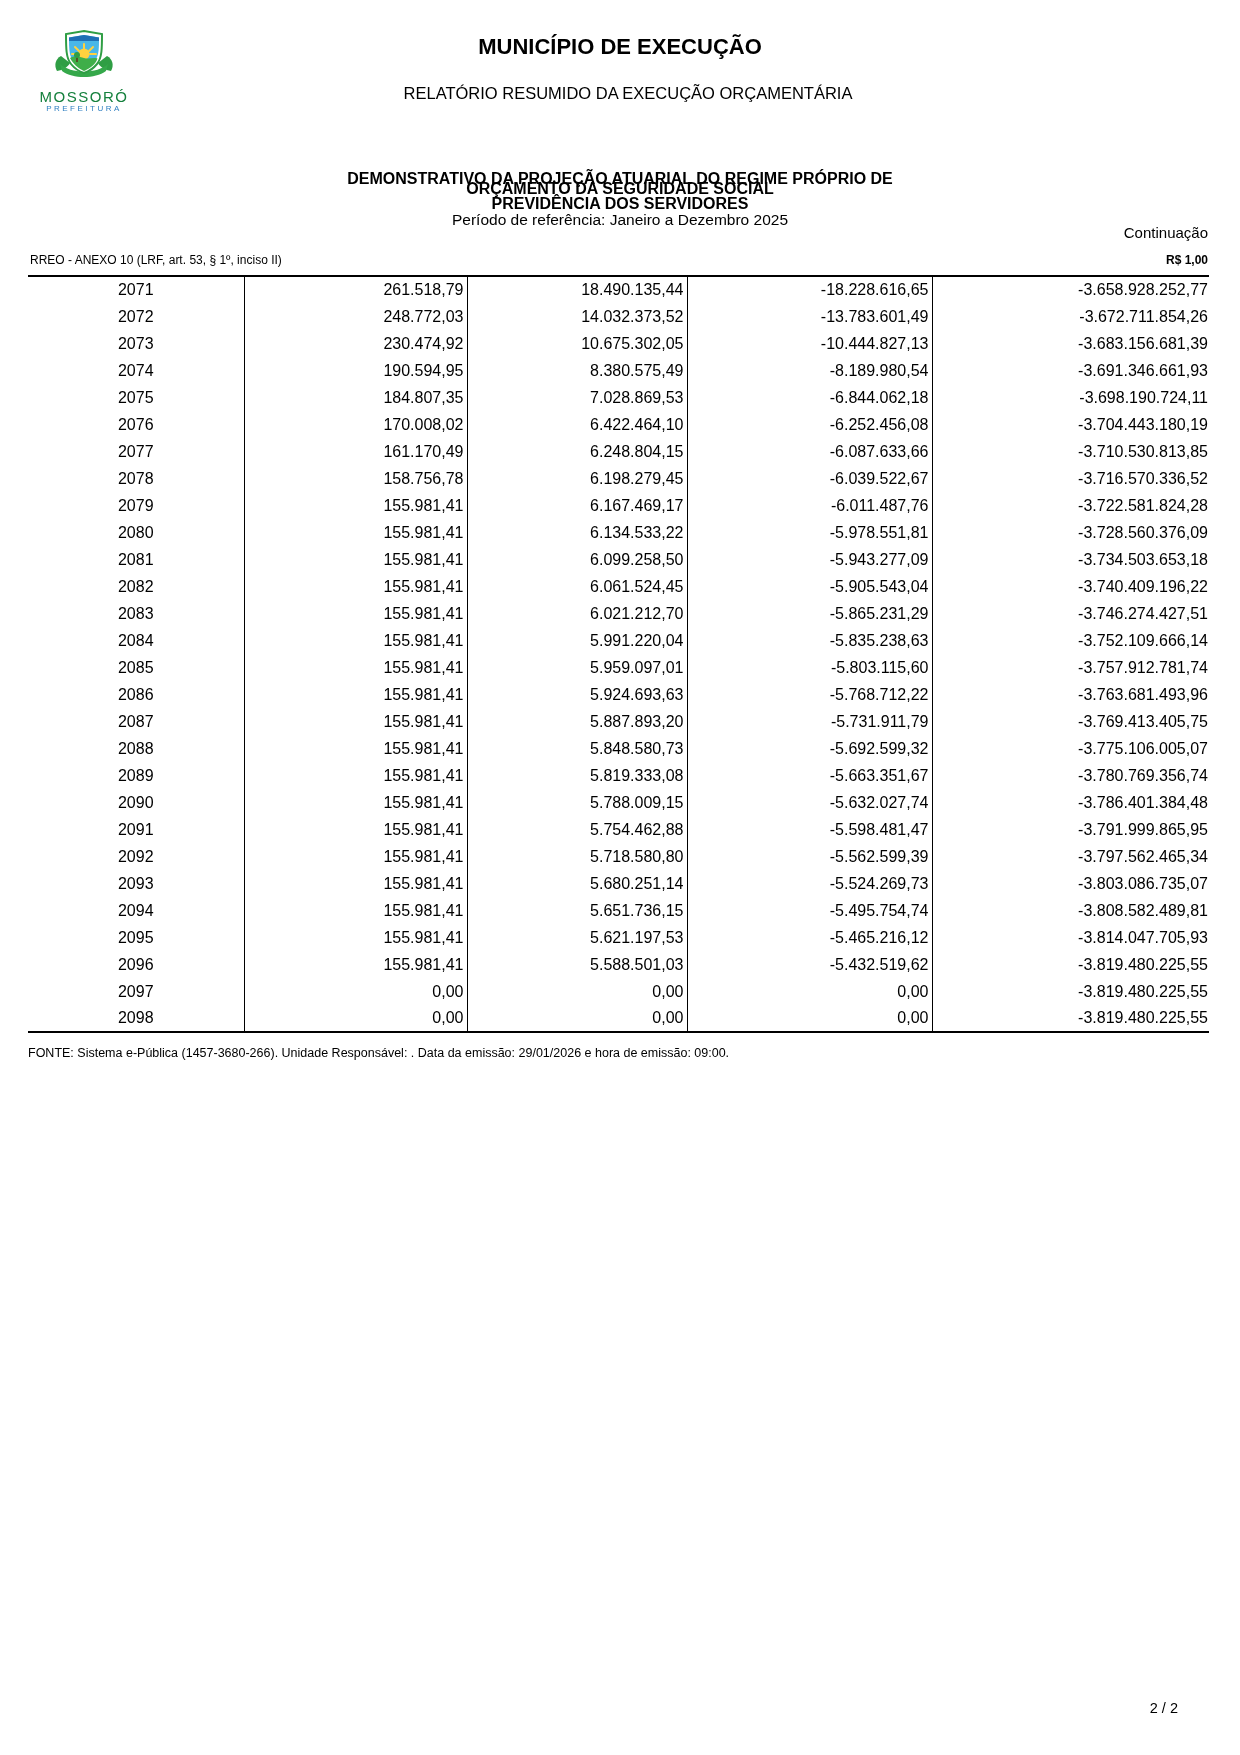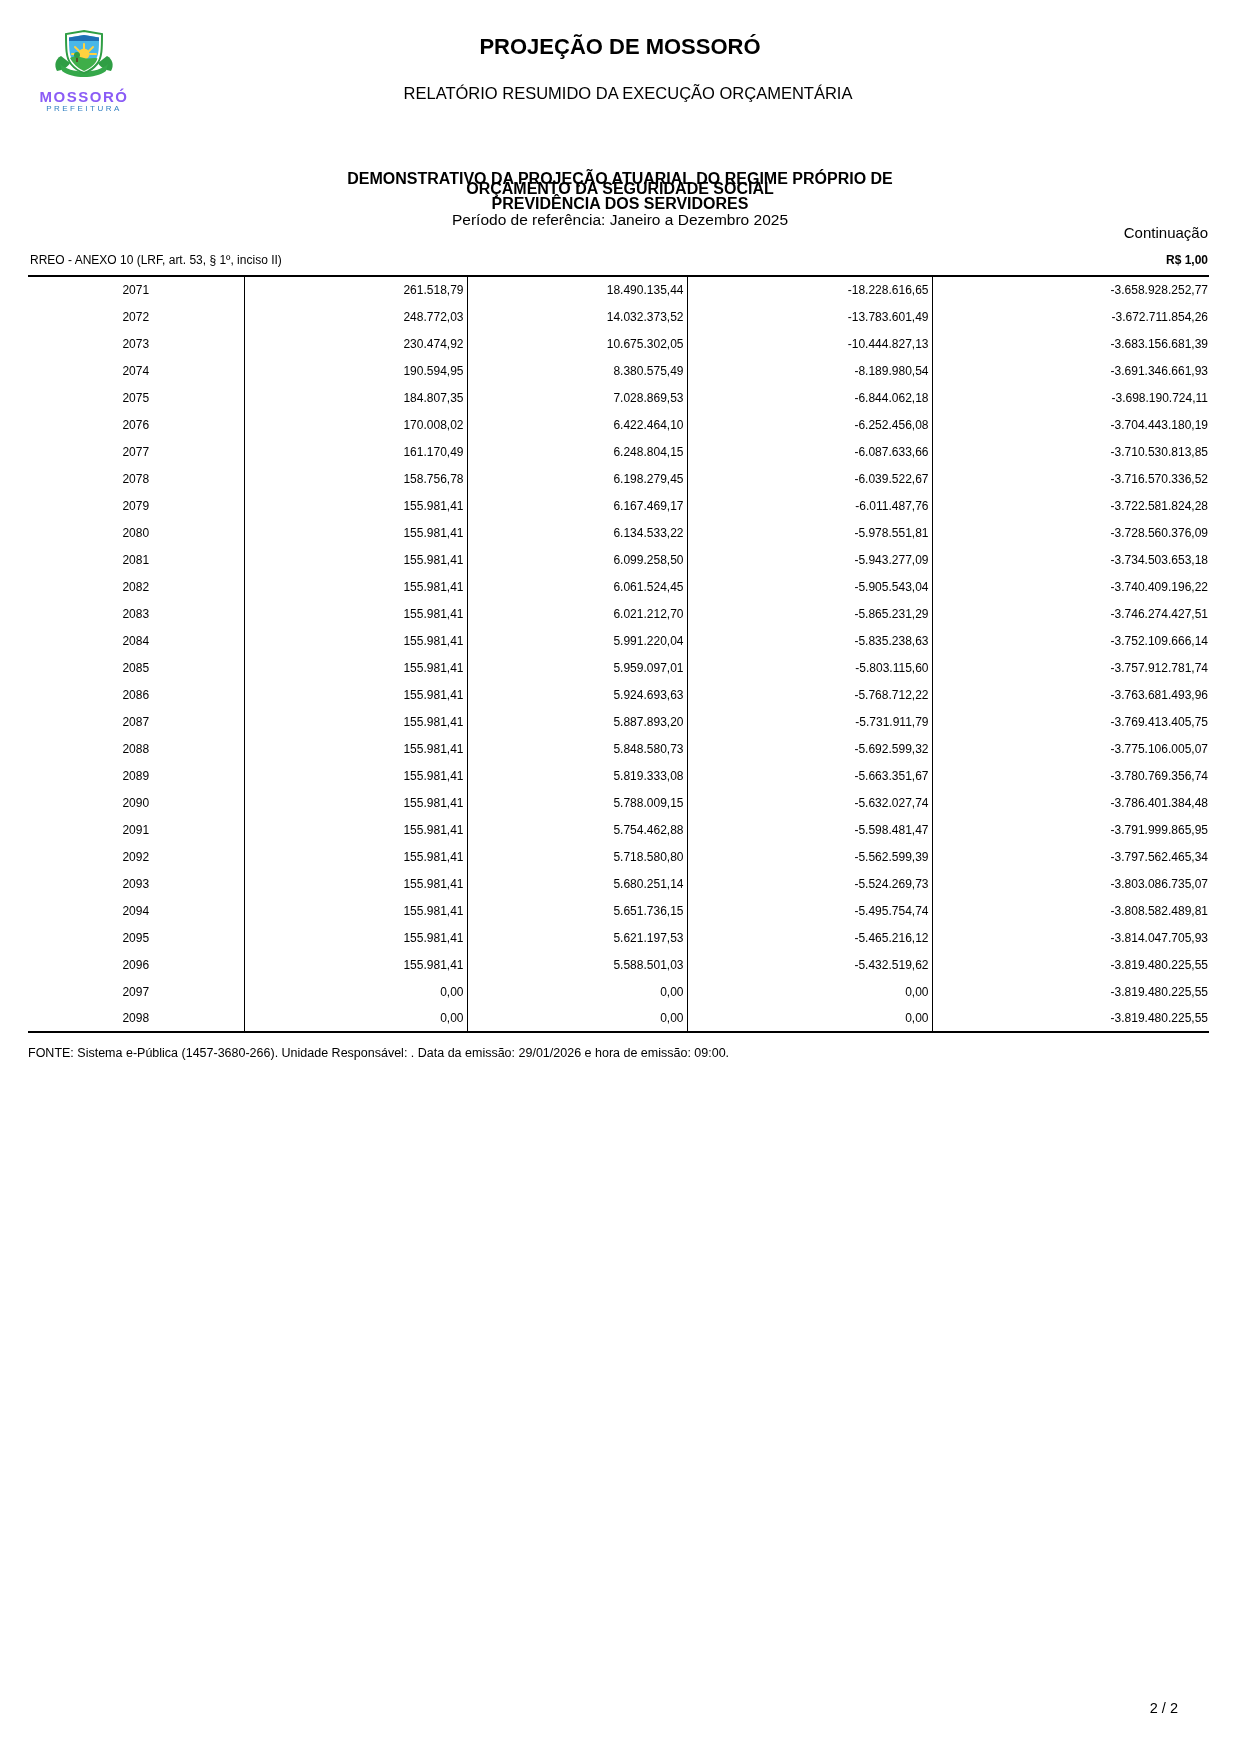--- a/index.html
+++ b/index.html
@@ -17,23 +17,23 @@
   .logo {
     position: absolute;
     left: 34px;
     top: 26px;
     width: 100px;
     text-align: center;
   }
   .logo svg { display: block; margin: 0 auto; }
   .logo .logo-name {
     font-size: 15px;
-    font-weight: bold;
+    font-weight: normal;
     letter-spacing: 1.5px;
-    color: #8b5cf6;
+    color: #15803d;
     line-height: 15px;
     margin-top: 1px;
   }
   .logo .logo-sub {
     font-size: 8px;
     letter-spacing: 2.5px;
     color: #2f7fc1;
     line-height: 10px;
   }
 
@@ -59,21 +59,21 @@
   
   .proj-table {
     position: absolute;
     top: 275px;
     left: 28px;
     width: 1181px;
     border-collapse: collapse;
     table-layout: fixed;
     border-top: 2px solid #000;
     border-bottom: 2px solid #000;
-    font-size: 12px;
+    font-size: 16px;
   }
   .proj-table td {
     height: 27px;
     padding: 0 3px 0 0;
     white-space: nowrap;
     overflow: hidden;
   }
   .proj-table td.c-year   { width: 216px; text-align: center; border-right: 1.5px solid #000; padding: 0; }
   .proj-table td.c-v1     { width: 223px; text-align: right;  border-right: 1.5px solid #000; }
   .proj-table td.c-v2     { width: 220px; text-align: right;  border-right: 1.5px solid #000; }
@@ -123,21 +123,21 @@
 
       <path d="M17 32 C22 29 27 31 31 32 C36 33.5 41 31 44.5 32.5 C43.5 36 41 39 38 41 C35 43.2 32.5 44.3 31 45 C28.5 44 23 40.5 20 36.5 C18.7 35 17.8 33.6 17 32 Z" fill="#3fae49"></path>
 
       <line x1="24" y1="36" x2="24" y2="30" stroke="#5b3a1e" stroke-width="1.6"></line>
       <circle cx="24" cy="29" r="3" fill="#2f9e44"></circle>
     </svg>
     <div class="logo-name">MOSSORÓ</div>
     <div class="logo-sub">PREFEITURA</div>
   </div>
 
-  <div class="hdr hdr-title">PROJEÇÃO DE MOSSORÓ</div>
+  <div class="hdr hdr-title">MUNICÍPIO DE EXECUÇÃO</div>
   <div class="hdr hdr-report">RELATÓRIO RESUMIDO DA EXECUÇÃO ORÇAMENTÁRIA</div>
   <div class="hdr hdr-statement">
     <div>DEMONSTRATIVO DA PROJEÇÃO ATUARIAL DO REGIME PRÓPRIO DE</div>
     <div>PREVIDÊNCIA DOS SERVIDORES</div>
   </div>
   <div class="hdr hdr-budget">ORÇAMENTO DA SEGURIDADE SOCIAL</div>
   <div class="hdr hdr-period">Período de referência: Janeiro a Dezembro 2025</div>
 
   <div class="continuation">Continuação</div>
 

